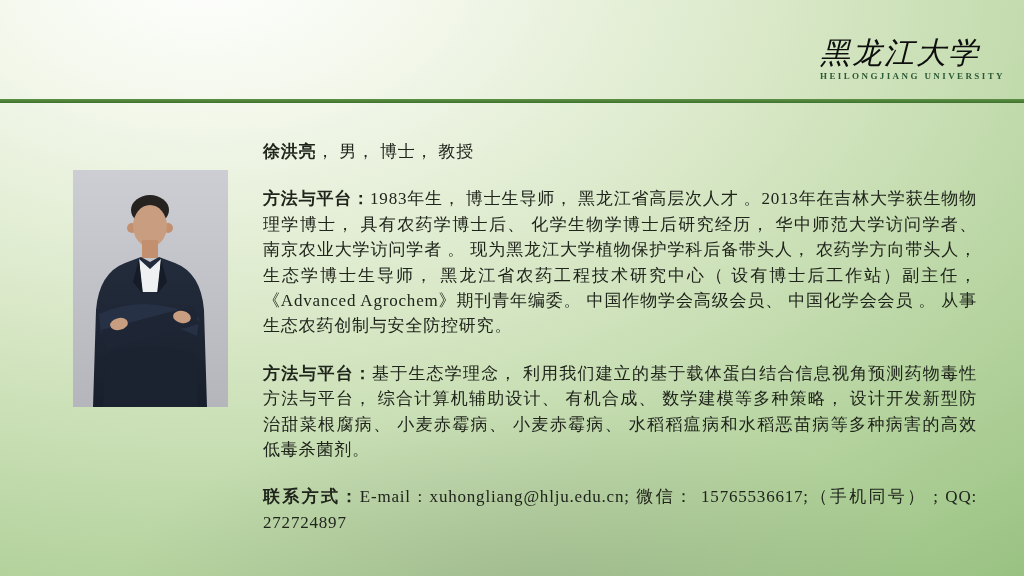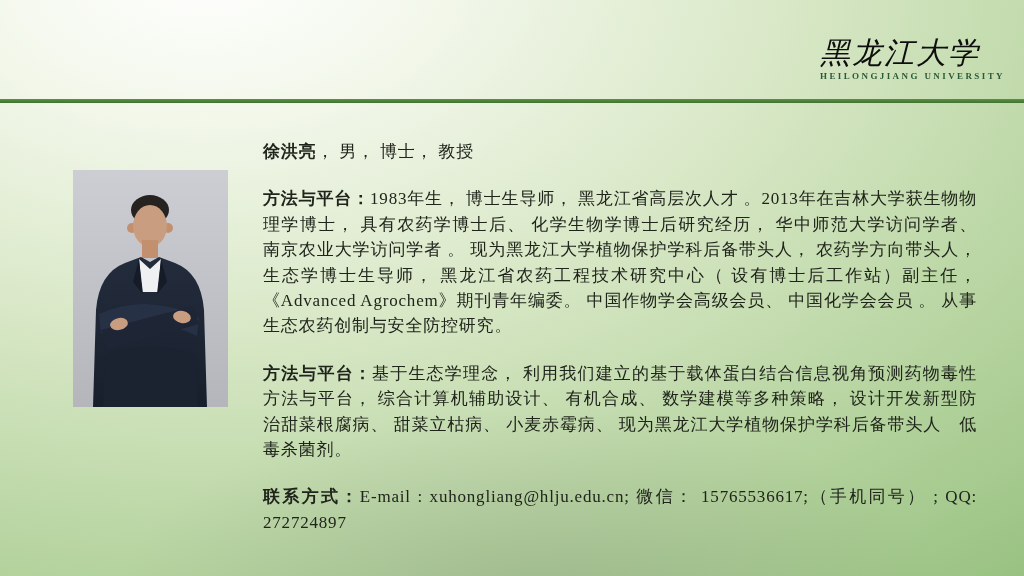--- a/index.html
+++ b/index.html
@@ -107,18 +107,18 @@
 
       <path d="M30,237 L32,185 Q77,168 123,185 L125,237 Z" fill="#1b2230"></path>
     </svg>
   </div>
 
   <main class="content">
     <p class="name-line"><span class="lbl">徐洪亮</span><span>， 男， 博士， 教授</span></p>
 
     <p class="para"><span class="lbl">方法与平台：</span><span>1983年生， 博士生导师， 黑龙江省高层次人才 。2013年在吉林大学获生物物　理学博士， 具有农药学博士后、 化学生物学博士后研究经历， 华中师范大学访问学者、 南京农业大学访问学者 。 现为黑龙江大学植物保护学科后备带头人， 农药学方向带头人， 生态学博士生导师， 黑龙江省农药工程技术研究中心（ 设有博士后工作站）副主任， 《Advanced Agrochem》期刊青年编委。 中国作物学会高级会员、 中国化学会会员 。 从事生态农药创制与安全防控研究。</span></p>
 
-    <p class="para"><span class="lbl">方法与平台：</span><span>基于生态学理念， 利用我们建立的基于载体蛋白结合信息视角预测药物毒性　方法与平台， 综合计算机辅助设计、 有机合成、 数学建模等多种策略， 设计开发新型防　治甜菜根腐病、 甜菜立枯病、 小麦赤霉病、 现为黑龙江大学植物保护学科后备带头人　低毒杀菌剂。</span></p>
+    <p class="para"><span class="lbl">方法与平台：</span><span>基于生态学理念， 利用我们建立的基于载体蛋白结合信息视角预测药物毒性　方法与平台， 综合计算机辅助设计、 有机合成、 数学建模等多种策略， 设计开发新型防　治甜菜根腐病、 小麦赤霉病、 小麦赤霉病、 水稻稻瘟病和水稻恶苗病等多种病害的高效　低毒杀菌剂。</span></p>
 
     <p class="para"><span class="lbl">联系方式：</span><span>E-mail : xuhongliang@hlju.edu.cn;  微信： 15765536617;（手机同号） ; QQ: 272724897</span></p>
   </main>
 
 </div>
 
 </body></html>

